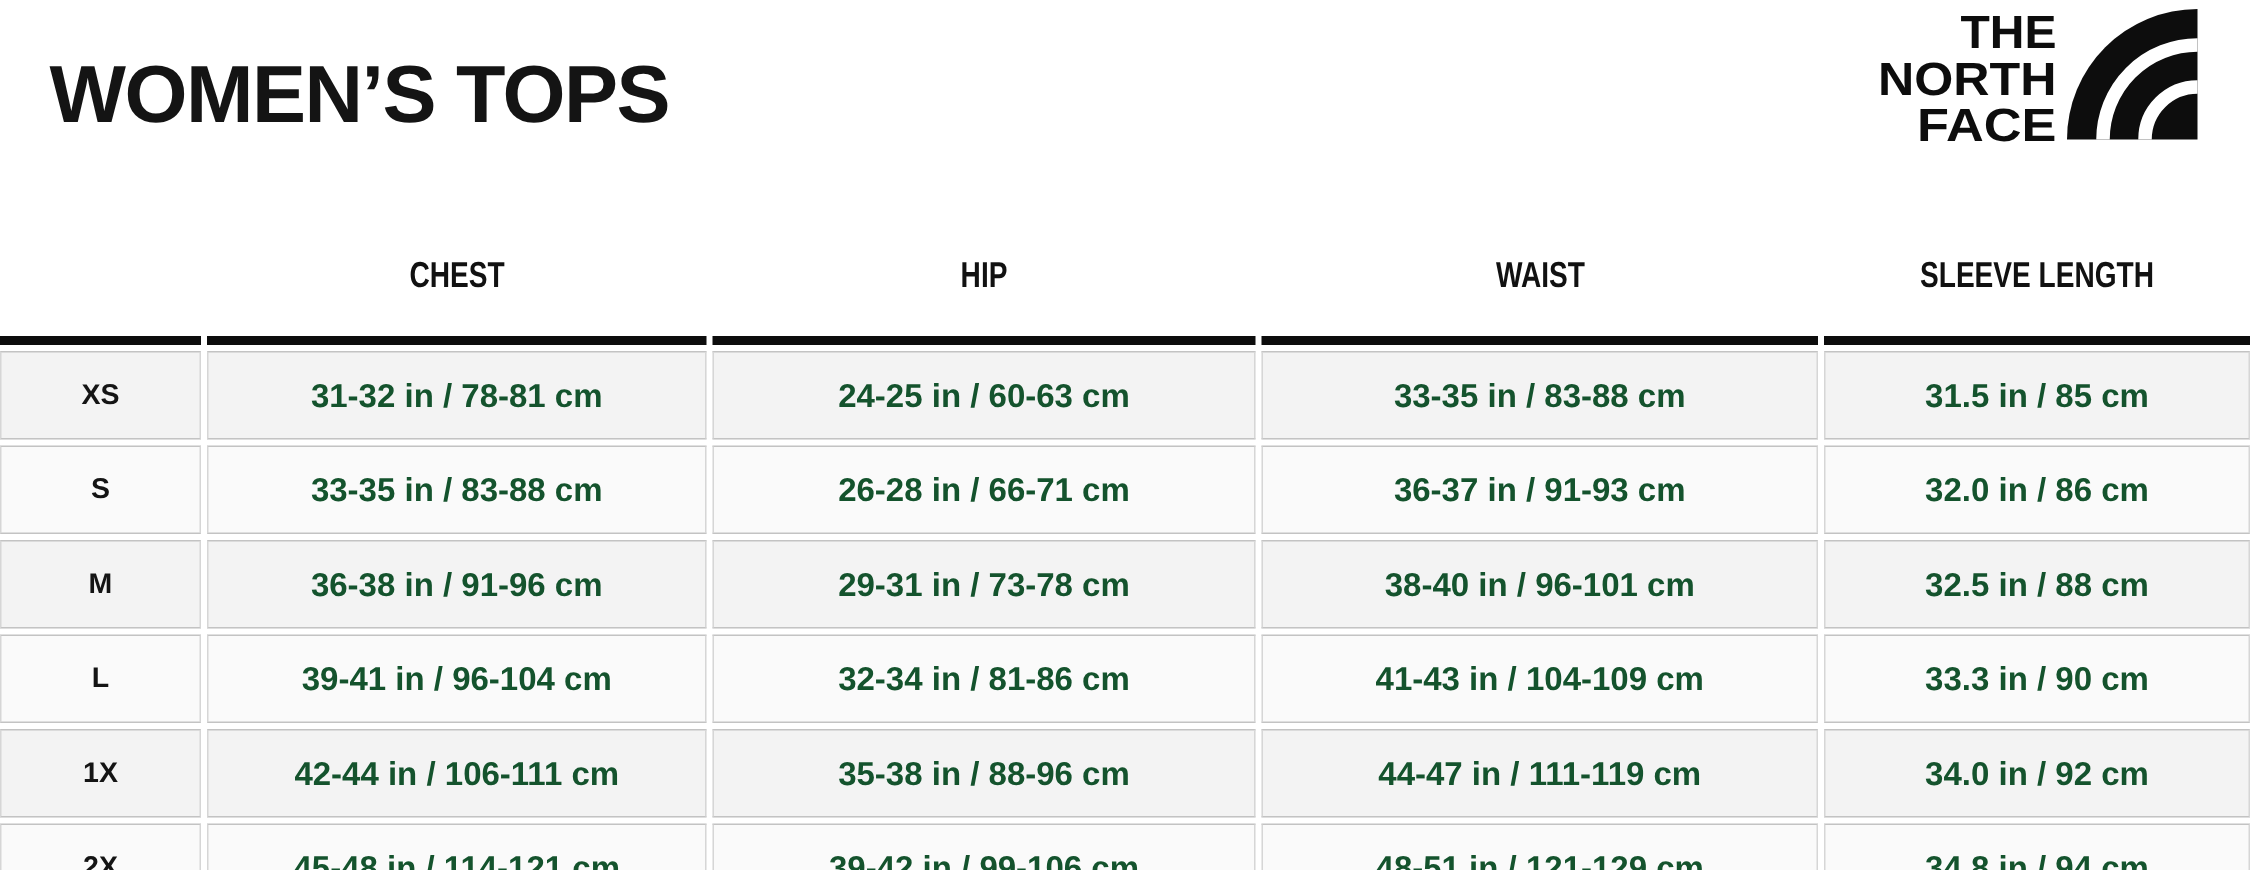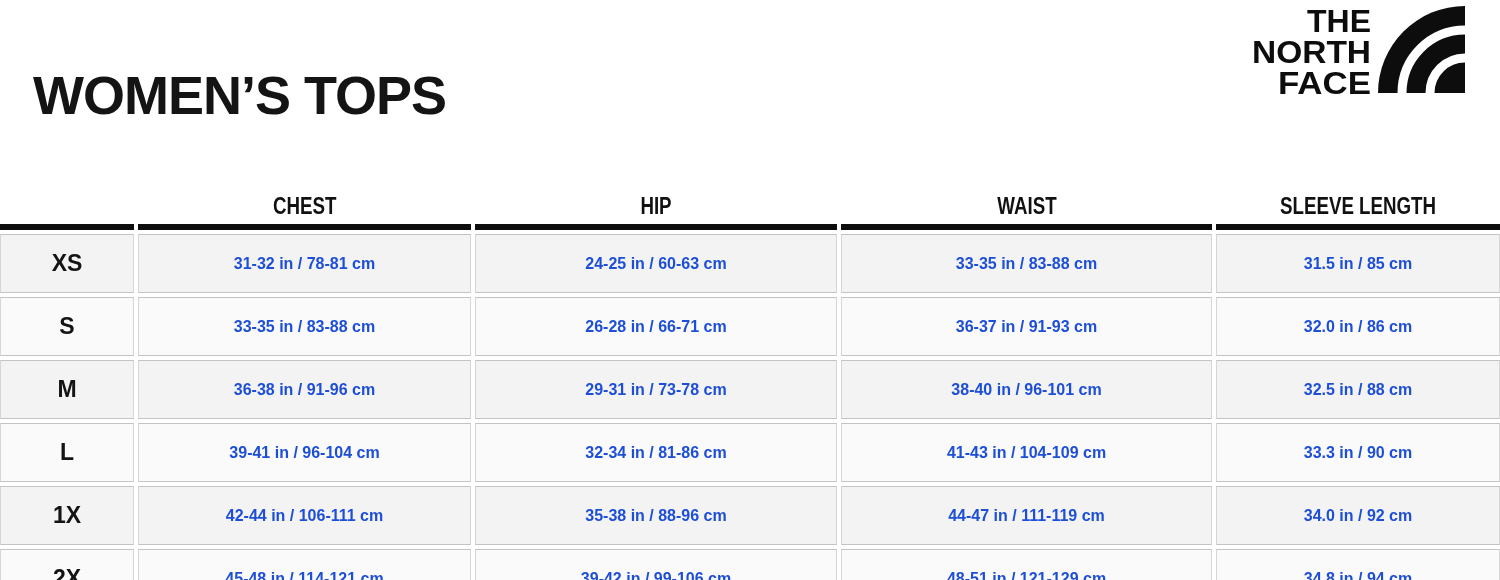--- a/index.html
+++ b/index.html
@@ -6,21 +6,21 @@
   html, body { background: #ffffff; }
   body {
     width: 1500px; height: 580px;
     position: relative;
     overflow: hidden;
     font-family: "Liberation Sans", sans-serif;
     color: #111111;
   }
   .page-title {
     position: absolute;
-    left: 33px; top: 64px;
+    left: 33px; top: 32px;
     font-size: 54px;
     font-weight: bold;
     letter-spacing: -1px;
     color: #141414;
     white-space: nowrap;
   }
   .logo {
     position: absolute;
     top: 4px; right: 34px;
     width: 214px; height: 92px;
@@ -38,21 +38,21 @@
     width: 1500px;
     display: grid;
     grid-template-columns: 134px 333px 362px 371px 284px;
     grid-template-rows: 50px 6px repeat(6, 59px);
     column-gap: 4px;
     row-gap: 4px;
   }
   .row { display: contents; }
   .hcell {
     display: flex;
-    align-items: flex-end;
+    align-items: flex-start;
     justify-content: center;
     font-size: 24px;
     font-weight: bold;
     color: #111111;
     white-space: nowrap;
   }
   .hcell .cond {
     display: inline-block;
     transform: scaleX(0.78);
     transform-origin: center;
@@ -60,28 +60,28 @@
   }
   .bar { background: #0d0d0d; }
   .cell {
     display: flex;
     align-items: center;
     justify-content: center;
     border-top: 1px solid #c3c3c3;
     border-bottom: 1px solid #c3c3c3;
     border-left: 1px solid #d6d6d6;
     border-right: 1px solid #d6d6d6;
-    font-size: 16px;
+    font-size: 22px;
     font-weight: bold;
-    color: #1d4ed8;
+    color: #14532d;
     white-space: nowrap;
   }
   .row.odd .cell  { background: #f3f3f3; }
   .row.even .cell { background: #fafafa; }
-  .cell.size-cell { font-size: 23px; color: #141414; }
+  .cell.size-cell { font-size: 19px; color: #141414; }
 </style>
 </head>
 <body>
 
 <h1 class="page-title">WOMEN’S TOPS</h1>
 
 <div class="logo">
   <svg width="214" height="92" viewBox="0 0 214 92">
     <g>
       <path d="M126,89 A87,87 0 0 1 213,2 L213,89 Z" fill="#0d0d0d"></path>

